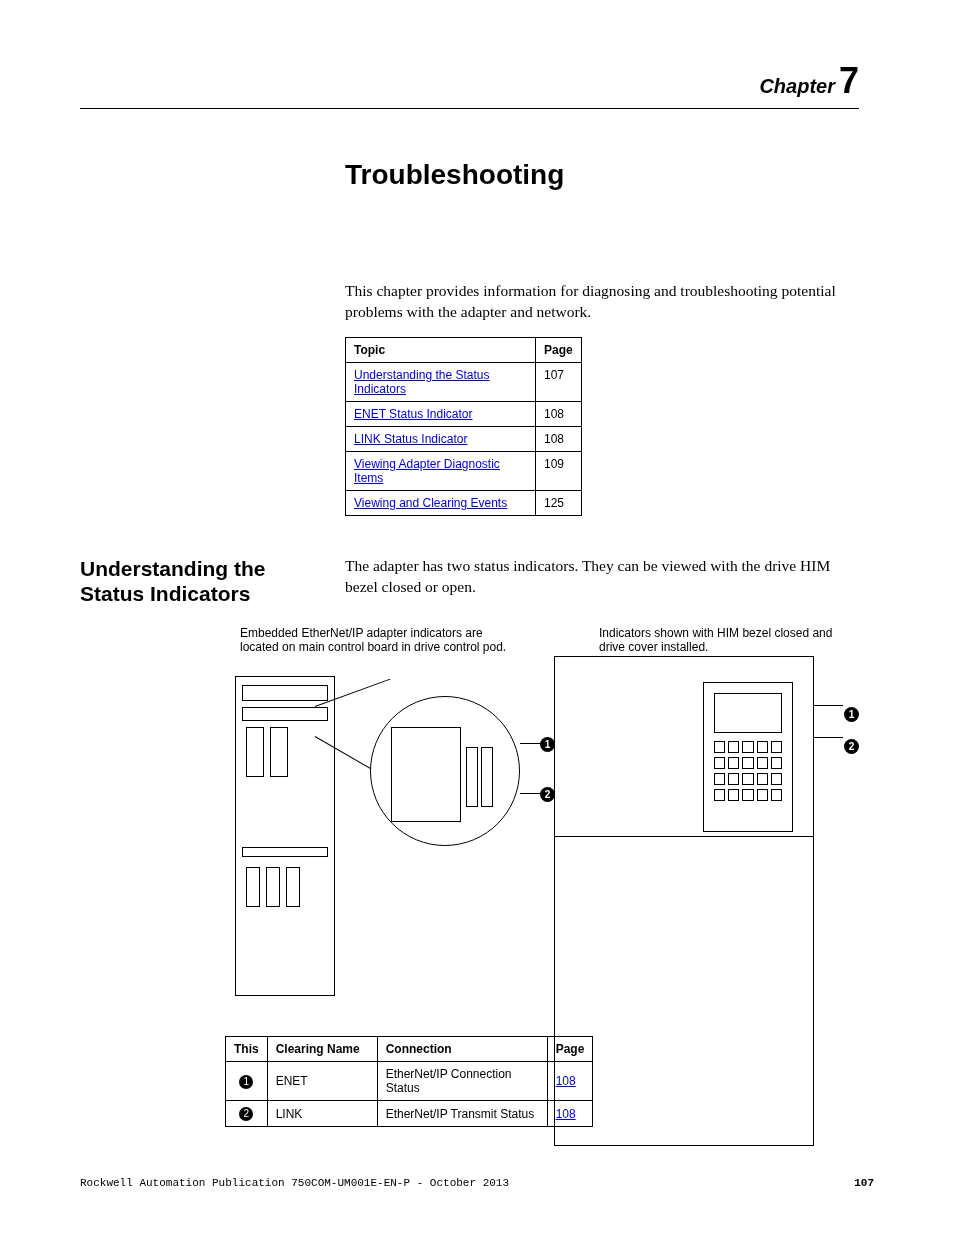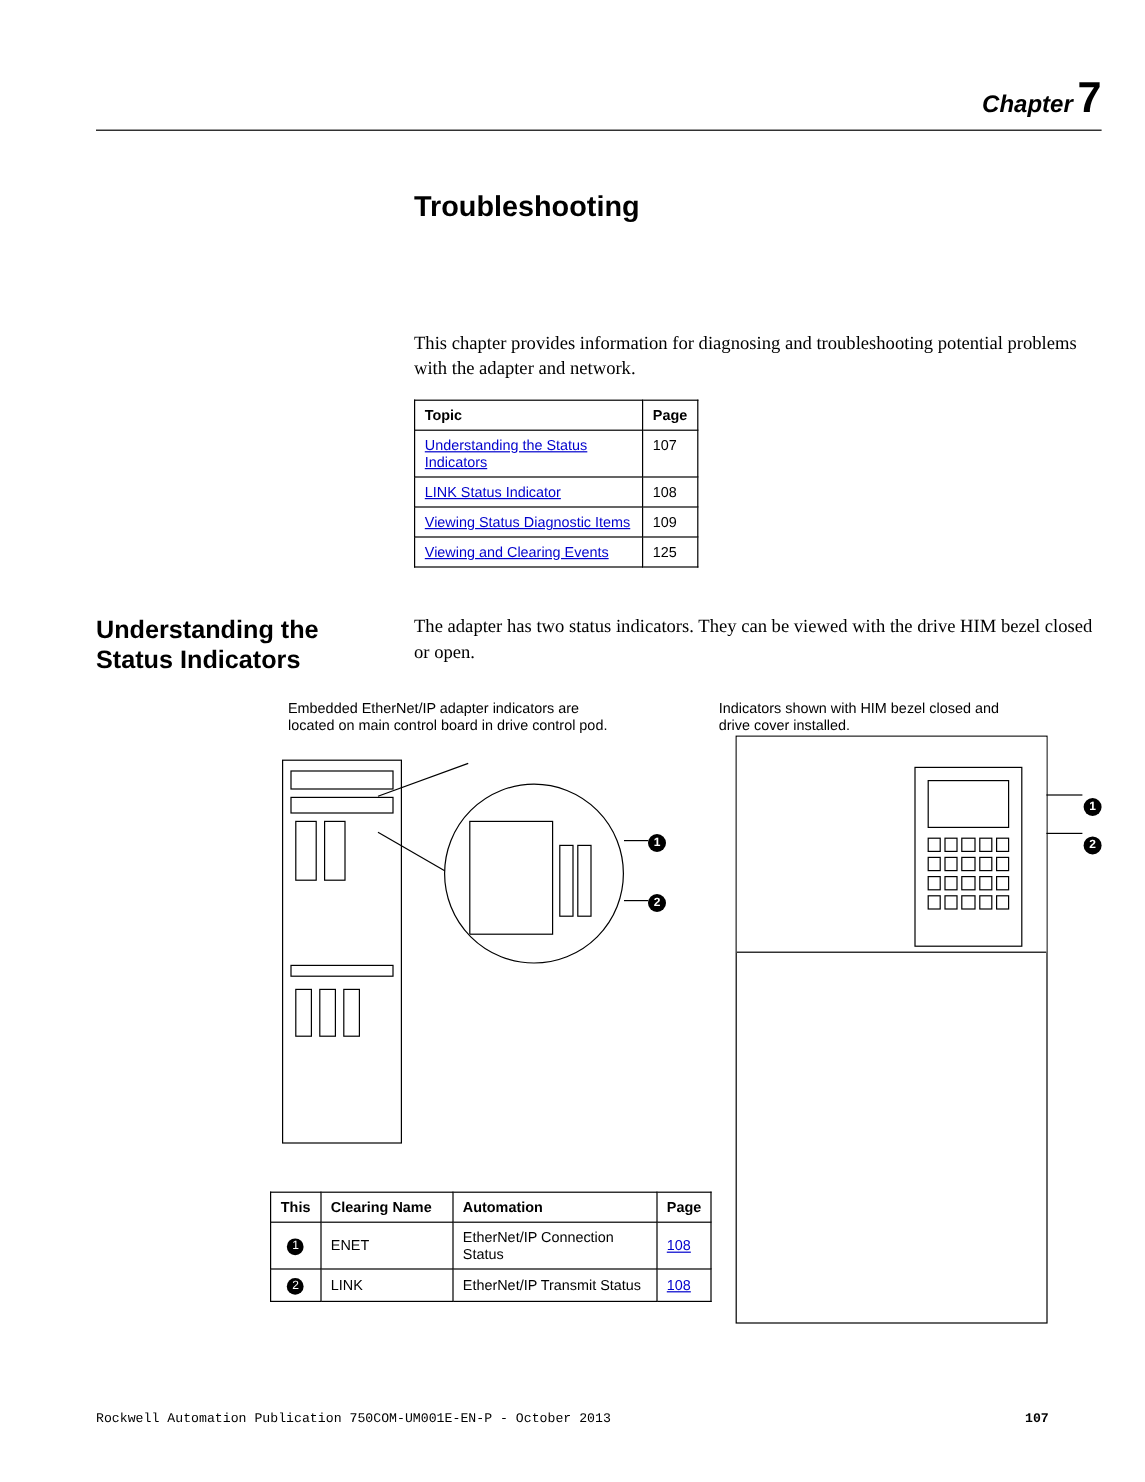--- a/index.html
+++ b/index.html
@@ -5,21 +5,21 @@
   * { box-sizing: border-box; margin: 0; padding: 0; }
   body {
     width: 954px;
     height: 1235px;
     background: #fff;
     font-family: Georgia, 'Times New Roman', serif;
     color: #000;
     position: relative;
   }
   .page {
-    padding: 60px 36px 40px 80px;
+    padding: 60px 95px 40px 80px;
     height: 100%;
     position: relative;
   }
   .chapter-mark {
     text-align: right;
     font-family: Arial, sans-serif;
     font-style: italic;
     font-weight: bold;
     font-size: 20px;
     margin-bottom: 6px;
@@ -32,21 +32,21 @@
     margin-left: 4px;
   }
   .hr-top {
     border: none;
     border-top: 1px solid #000;
     margin-bottom: 50px;
   }
   .title {
     font-family: Arial, sans-serif;
     font-weight: bold;
-    font-size: 24px;
+    font-size: 28px;
     margin-left: 265px;
     margin-bottom: 90px;
   }
   .intro {
     margin-left: 265px;
     font-size: 15.5px;
     line-height: 1.35;
     margin-bottom: 14px;
   }
   table.topic-table {
@@ -255,25 +255,29 @@
     <tbody>
         <tr>
       <th class="col-topic">Topic</th>
       <th class="col-page">Page</th>
     </tr>
     <tr>
       <td class="link"><a href="#">Understanding the Status Indicators</a></td>
       <td>107</td>
     </tr>
     <tr>
+      <td class="link"><a href="#">ENET Status Indicator</a></td>
+      <td>108</td>
+    </tr>
+    <tr>
       <td class="link"><a href="#">LINK Status Indicator</a></td>
       <td>108</td>
     </tr>
     <tr>
-      <td class="link"><a href="#">Viewing Status Diagnostic Items</a></td>
+      <td class="link"><a href="#">Viewing Adapter Diagnostic Items</a></td>
       <td>109</td>
     </tr>
     <tr>
       <td class="link"><a href="#">Viewing and Clearing Events</a></td>
       <td>125</td>
     </tr>
   </tbody>
     </table>
 
   <div class="section-row">
@@ -357,21 +361,21 @@
     </div>
     <div class="callout" style="right:0px; top:72px;">
       <span class="circ">2</span>
     </div>
 
     <table class="ind-table">
       <tbody>
           <tr>
         <th class="c-item">This</th>
         <th class="c-name">Clearing Name</th>
-        <th class="c-desc">Automation</th>
+        <th class="c-desc">Connection</th>
         <th class="c-page">Page</th>
       </tr>
       <tr>
         <td class="c-item"><span class="item-circ">1</span></td>
         <td>ENET</td>
         <td>EtherNet/IP Connection Status</td>
         <td class="link"><a href="#">108</a></td>
       </tr>
       <tr>
         <td class="c-item"><span class="item-circ">2</span></td>

